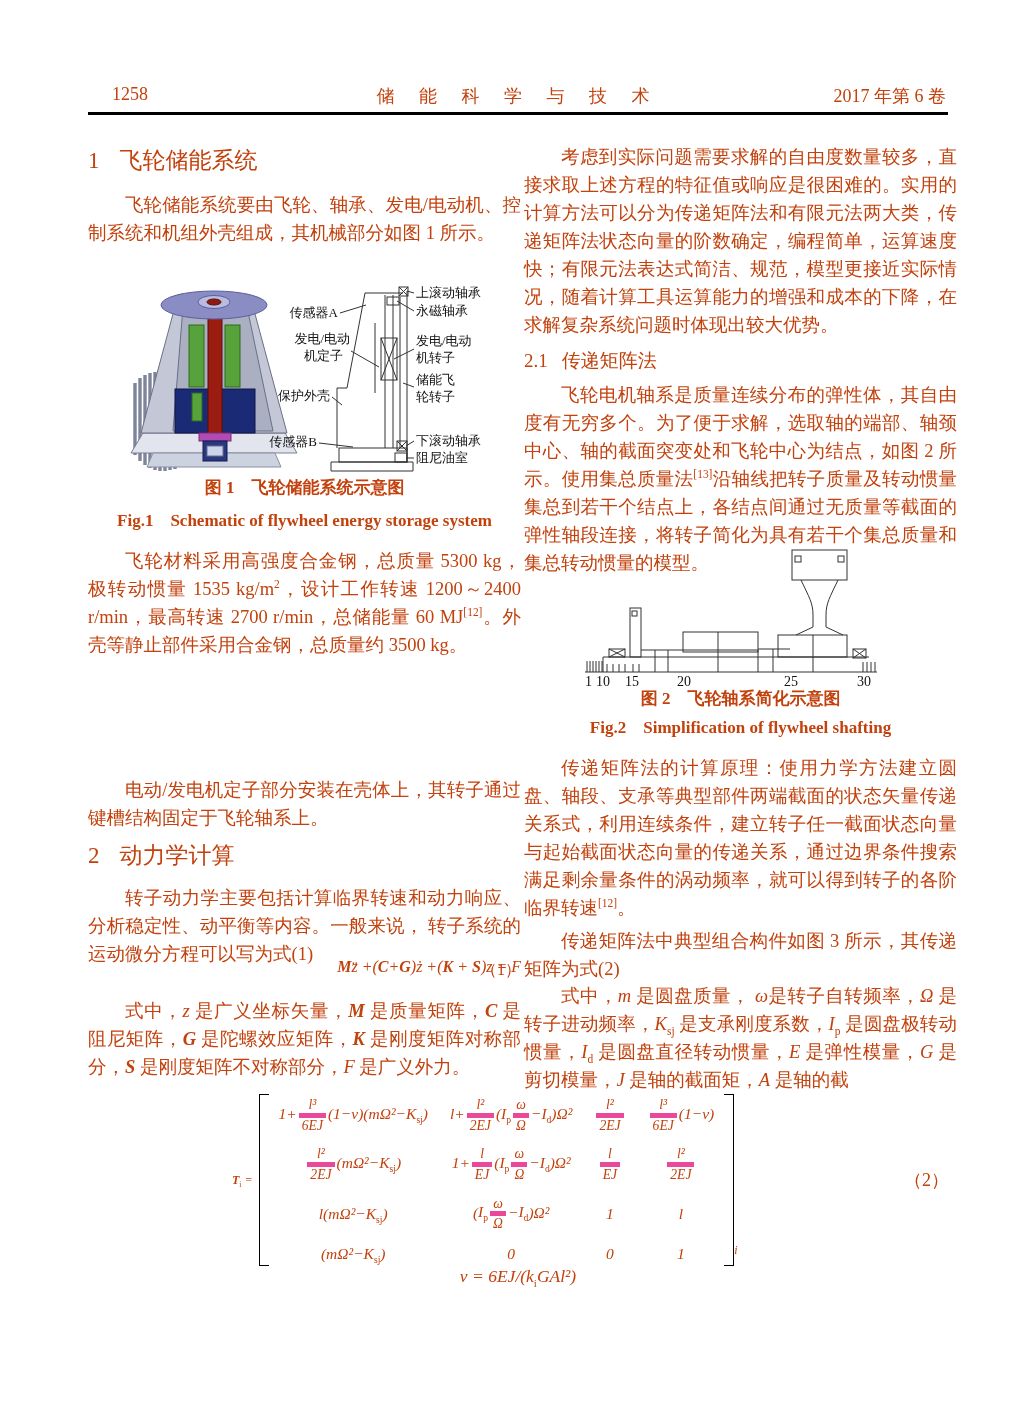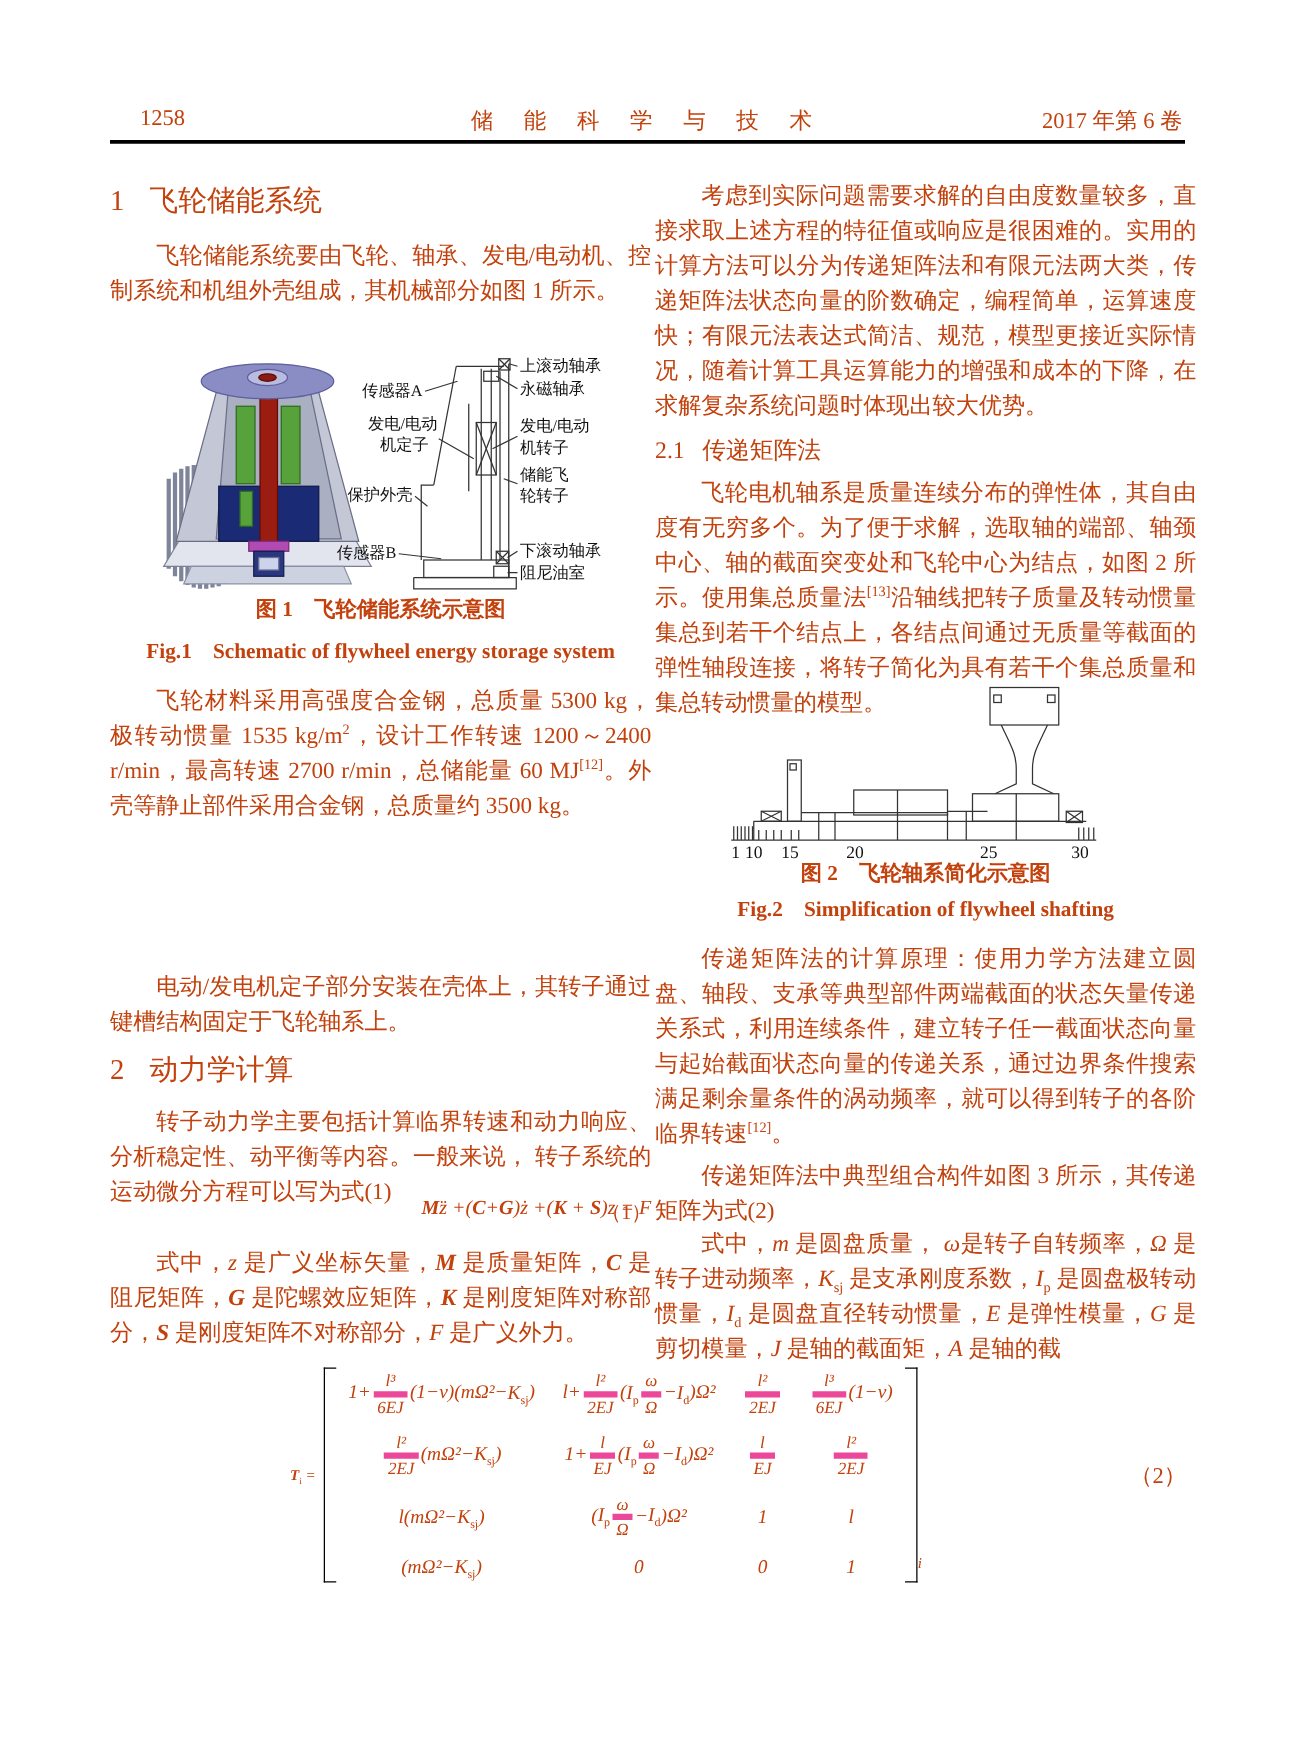--- a/index.html
+++ b/index.html
@@ -320,14 +320,15 @@
       <span>(mΩ²−<span><span class="mi">K</span><sub style="font-style: normal;">sj</sub></span>)</span>
       <span>0</span>
       <span>0</span>
       <span>1</span>
     </div>
     <div class="brk brk-r"></div>
     <span class="eq2-sub">i</span>
     <span class="eqnum">（2）</span>
   </div>
 
+  <div class="eq3 math">ν = 6EJ/(<span><span class="mi">k</span><sub style="font-style: normal;">i</sub></span>GAl²)</div>
 
 </div>
 
 </body></html>

